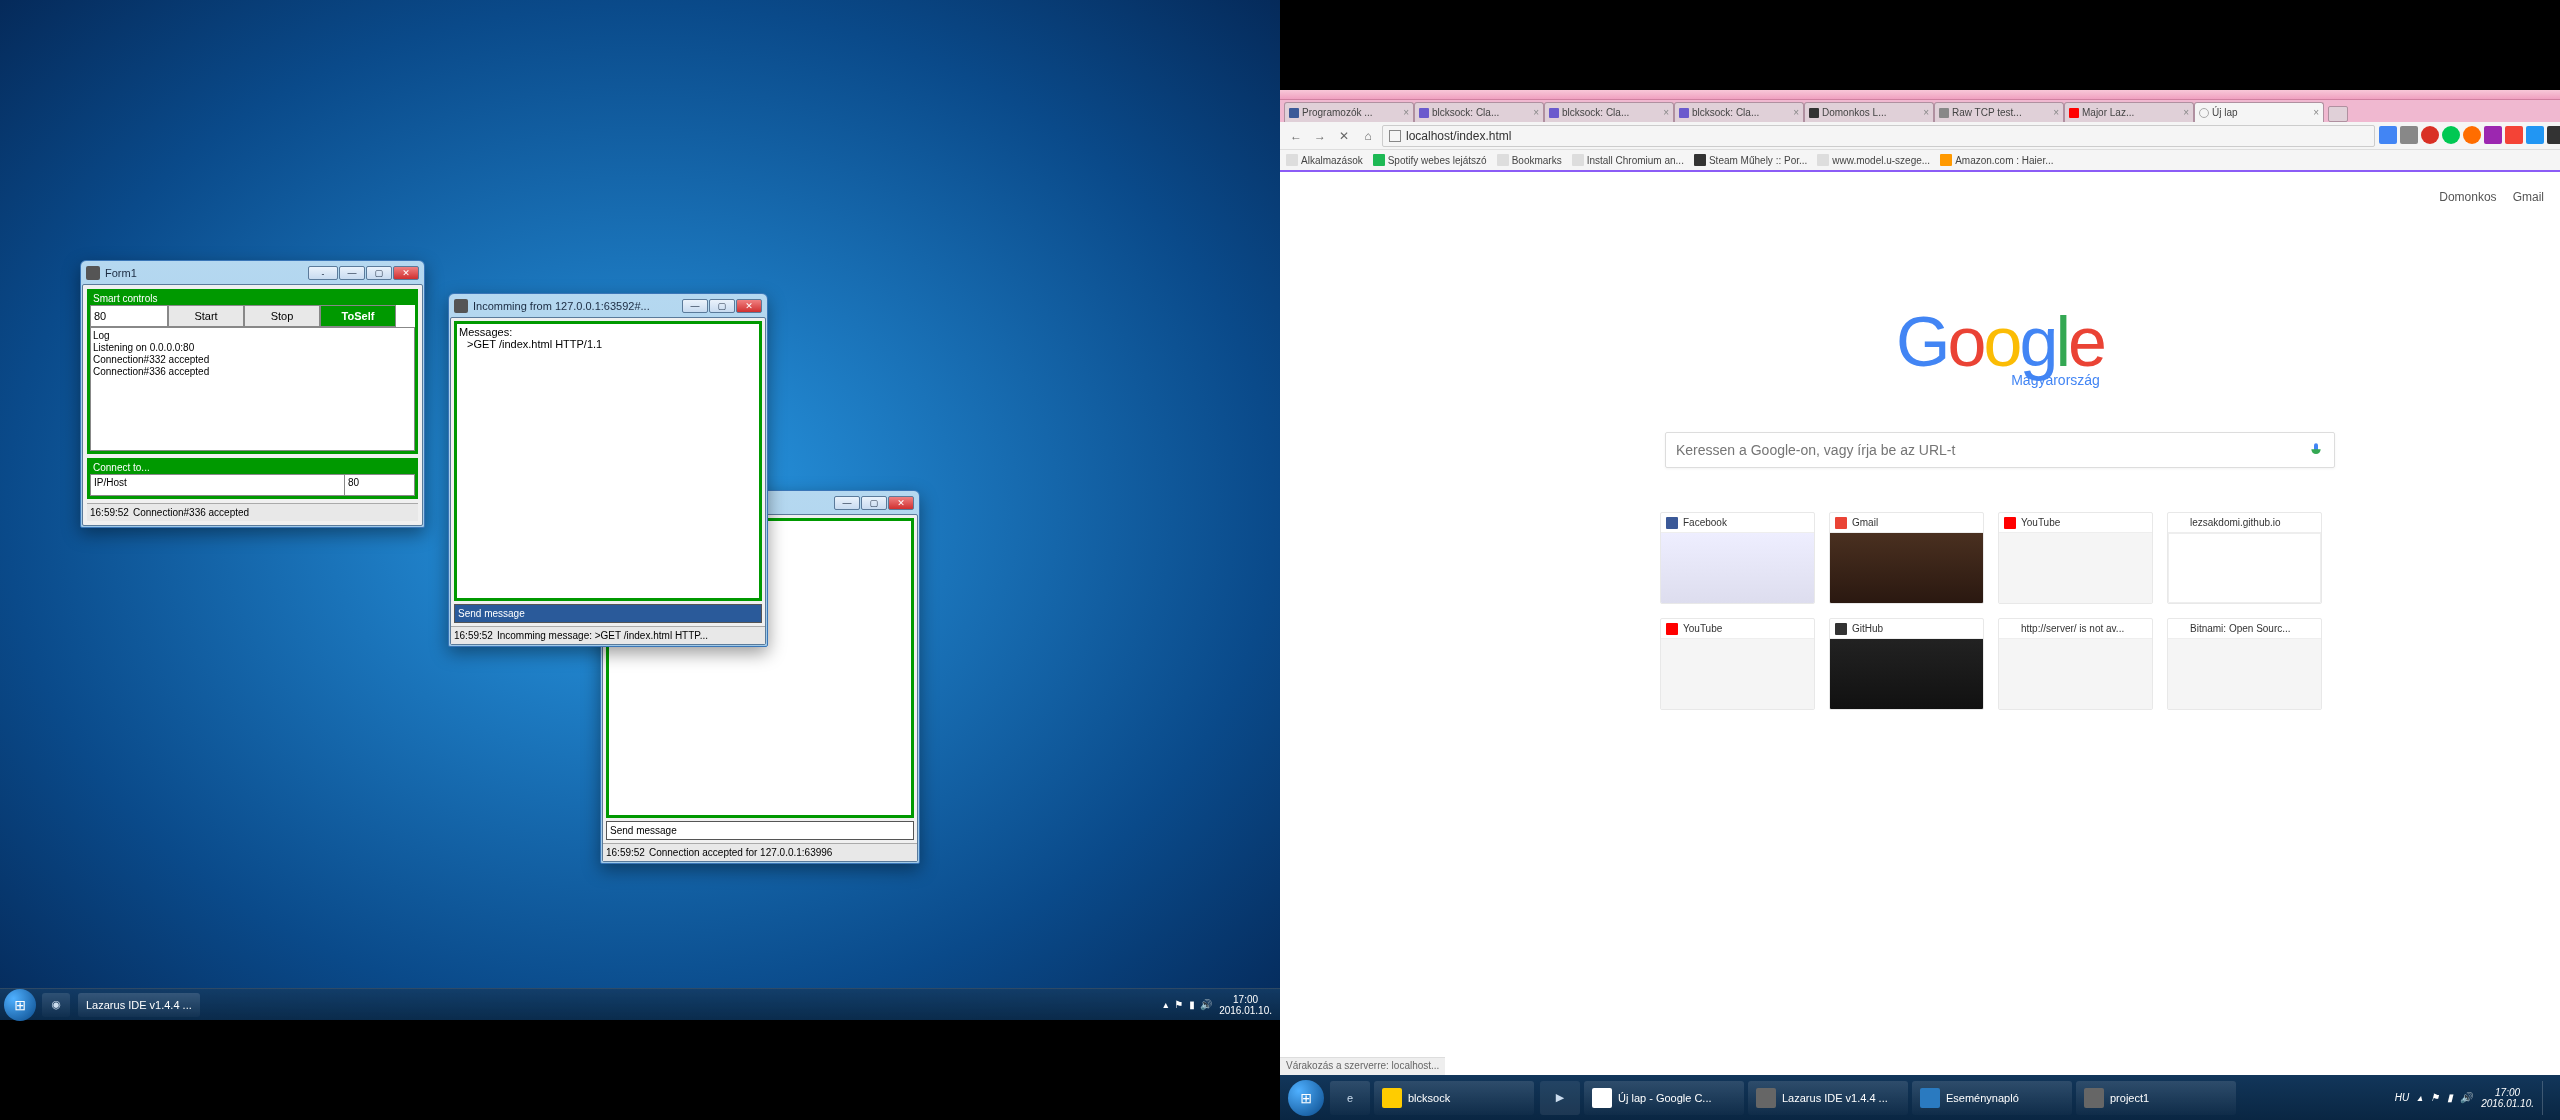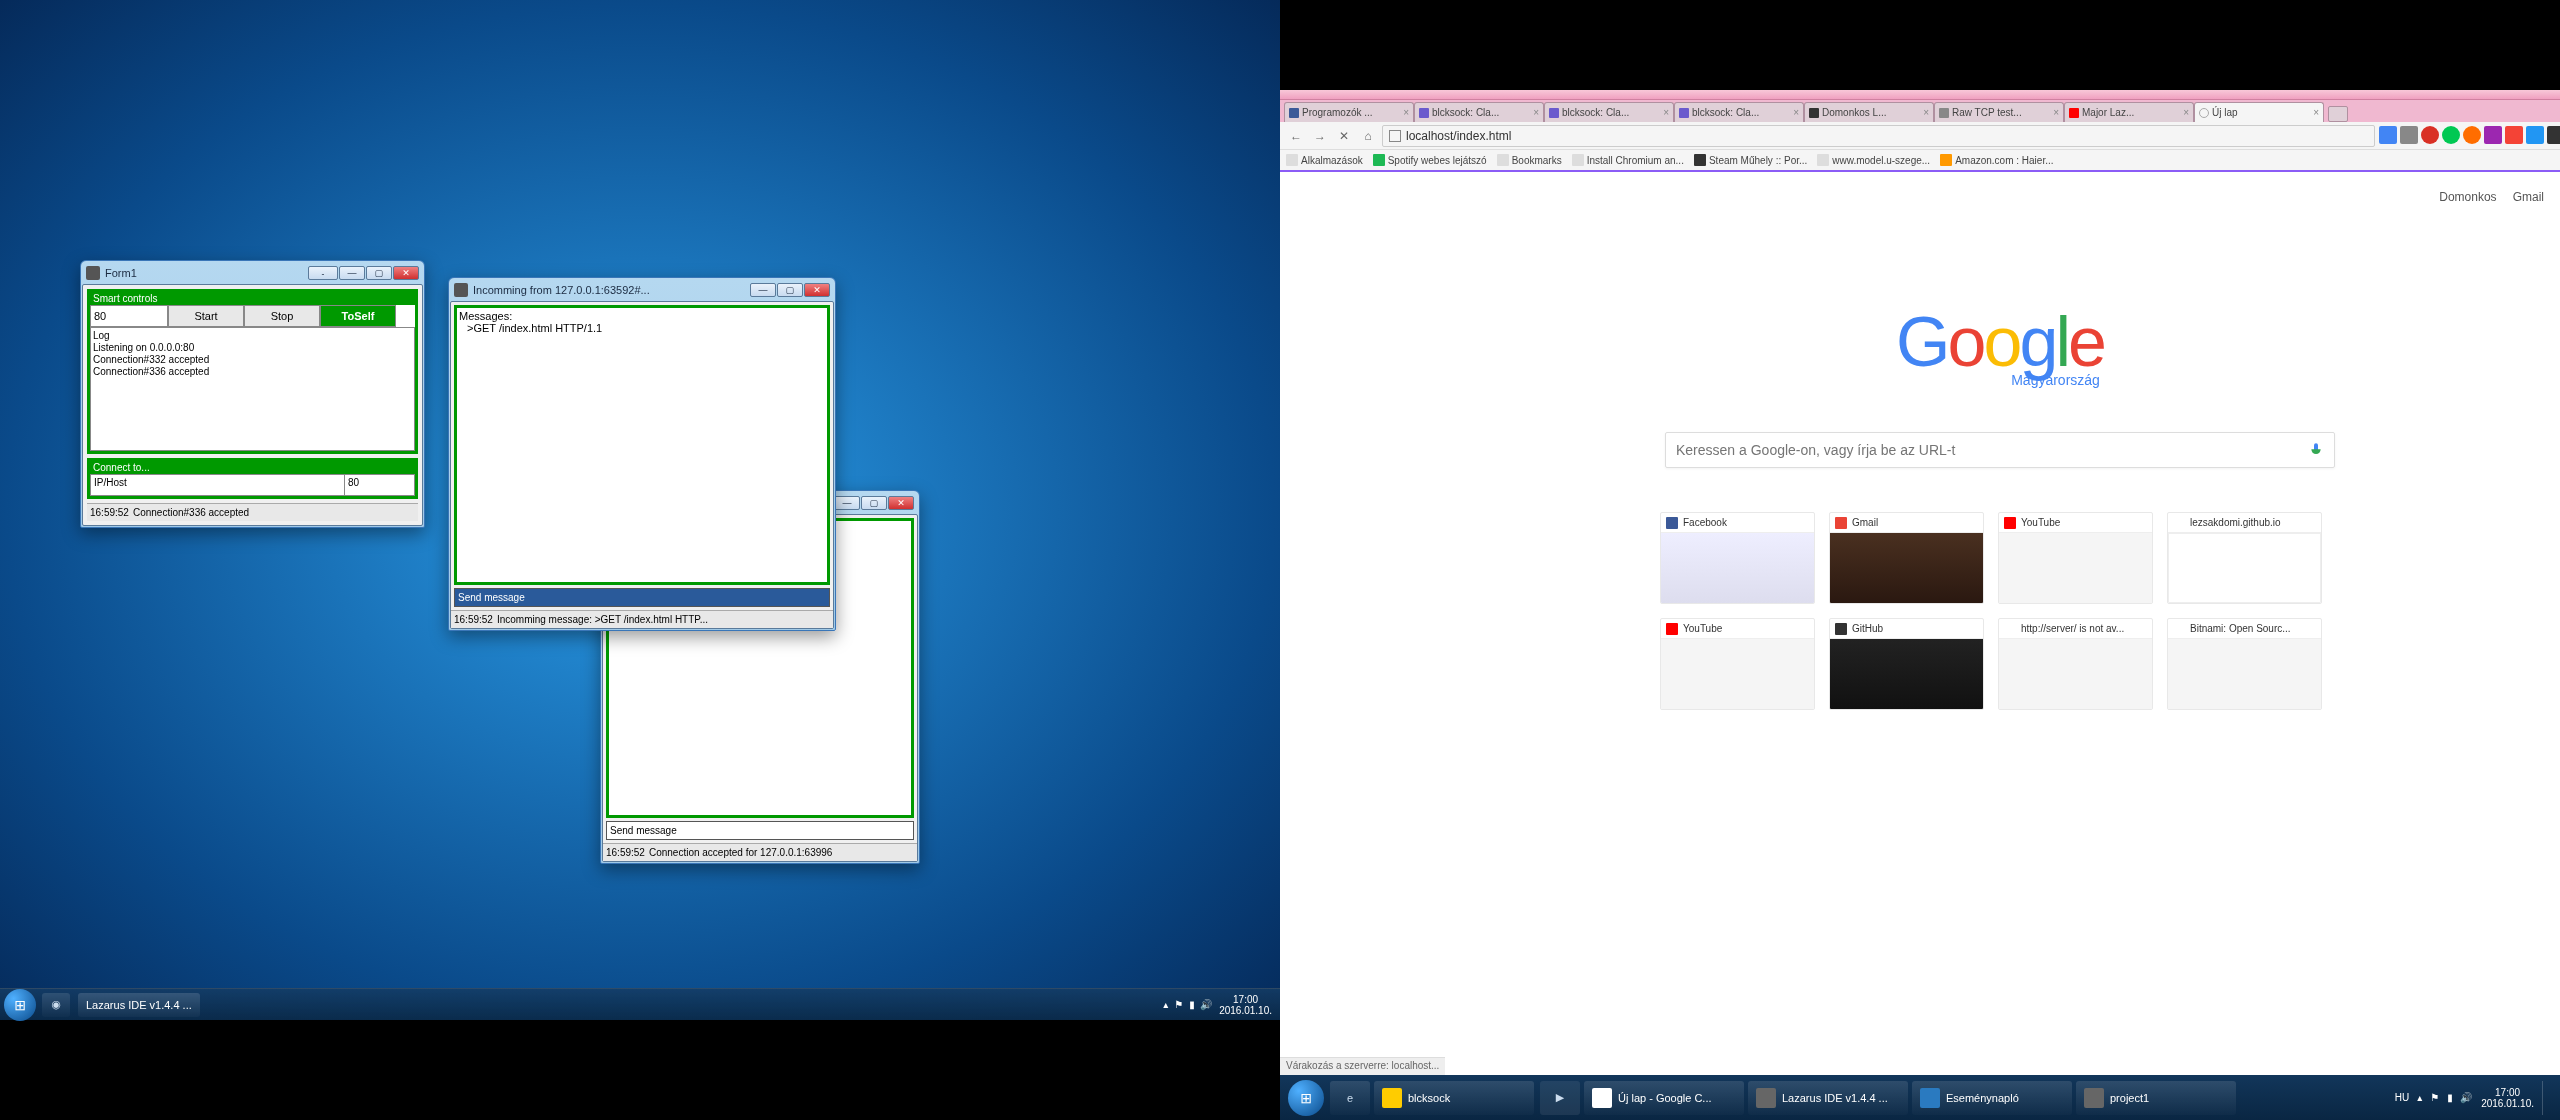--- a/index.html
+++ b/index.html
@@ -35,21 +35,21 @@
 .port-input { width:78px; height:22px; border:1px solid #888; background:#fff; font-size:11px; padding:0 3px; }
 .btn { width: 76px; height:22px; border:1px solid #888; background:#e8e8e8; font-size:11px; display:flex; align-items:center; justify-content:center; }
 .btn.sel { background:#009900; color:#fff;font-weight:bold; }
 .log-box { border:1px solid #888; background:#fff; height:124px; font-size:10px; padding:2px; line-height:1.2; }
 .conn-row { display:flex; }
 .conn-ip { flex:1; height:22px; border:1px solid #888; background:#fff; font-size:10px; padding:2px 3px; }
 .conn-port { width:70px; height:22px; border:1px solid #888; background:#fff; font-size:10px; padding:2px 3px; border-left:none; }
 .statusbar { height:18px; border-top:1px solid #aaa; background:#e8e8e8; font-size:10px; display:flex; align-items:center; padding:0 3px; gap:4px; }
 
 
-.incoming { left: 448px; top: 277px; width: 388px; }
+.incoming { left: 448px; top: 293px; width: 320px; }
 .msgbox { border:3px solid #009900; background:#fff; margin:3px; height: 280px; font-family:"Courier New", monospace; font-size:11px; padding:2px; }
 .sendbtn { margin:0 3px 3px 3px; height:19px; border:1px solid #555; background:#fff; font-size:10px; display:flex; align-items:center; padding:8px 3px; }
 .sendbtn.sel { background:#2a5a9a; color:#fff; }
 
 
 .thirdwin { left: 600px; top: 490px; width: 320px; }
 .thirdwin .msgbox { height: 300px; }
 
 
 .right-top-black { position:absolute; left:1280px; top:0; width:1280px; height:90px; background:#000; }
@@ -104,21 +104,21 @@
 .tile-thumb { flex:1; background:#f5f5f5; }
 
 .status-bottom { position:absolute; left:0; bottom:0; height:18px; background:#eee; font-size:10px; color:#666; padding:2px 6px; border-top:1px solid #ddd; }
 .scroll-indicator { position:absolute; right:0; top:200px; width:14px; height:30px; background:#f0f0f0; border:1px solid #ddd; border-radius:7px; }
 
 
 .taskbar-right { position:absolute; left:1280px; top:1075px; width:1280px; height:45px; background: linear-gradient(to bottom, rgba(20,60,100,0.9), rgba(10,40,70,0.95)); display:flex; align-items:center; padding:0 4px; }
 .taskbar-right .start-orb { width:36px; height:36px; }
 .task-btn { height:34px; min-width:160px; margin-left:4px; border-radius:3px; background: linear-gradient(to bottom, rgba(255,255,255,0.12), rgba(255,255,255,0.02)); display:flex; align-items:center; gap:6px; padding:0 8px; color:#fff; font-size:11px; }
 .task-btn .ticon { width:20px; height:20px; background:#666; border-radius:2px; flex-shrink:0; }
-.tray-right { margin-left:auto; display:flex; align-items:center; gap:8px; color:#fff; font-size:10px; padding-right:6px; }
+.tray-right { margin-left:auto; display:flex; align-items:center; gap:8px; color:#fff; font-size:10px; padding-right:6px;font-style:italic; }
 </style>
 </head>
 <body>
 
 <div class="left-monitor"></div>
 <div class="left-black-bar"></div>
 
 <div class="win7 thirdwin">
   <div class="win7-title">
     <span class="ticon"></span>

